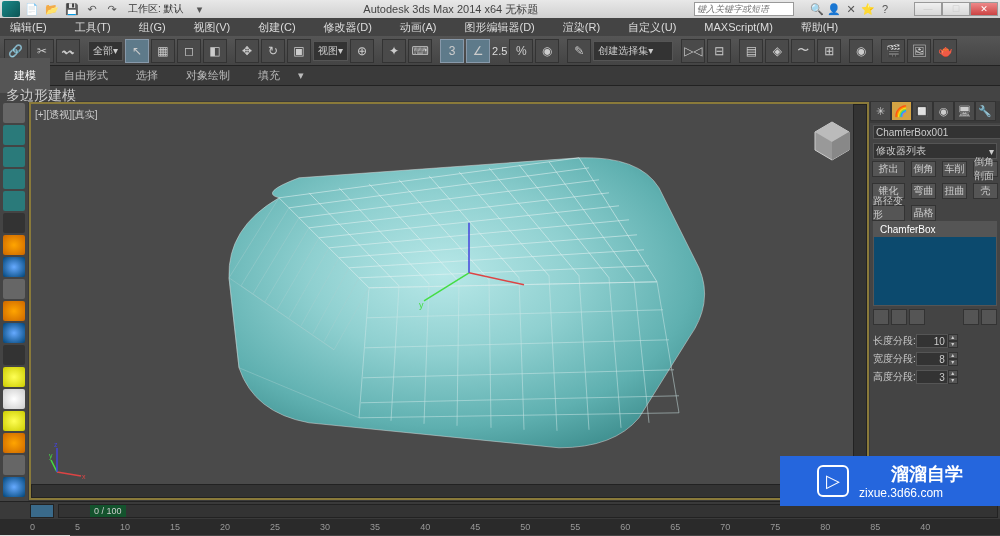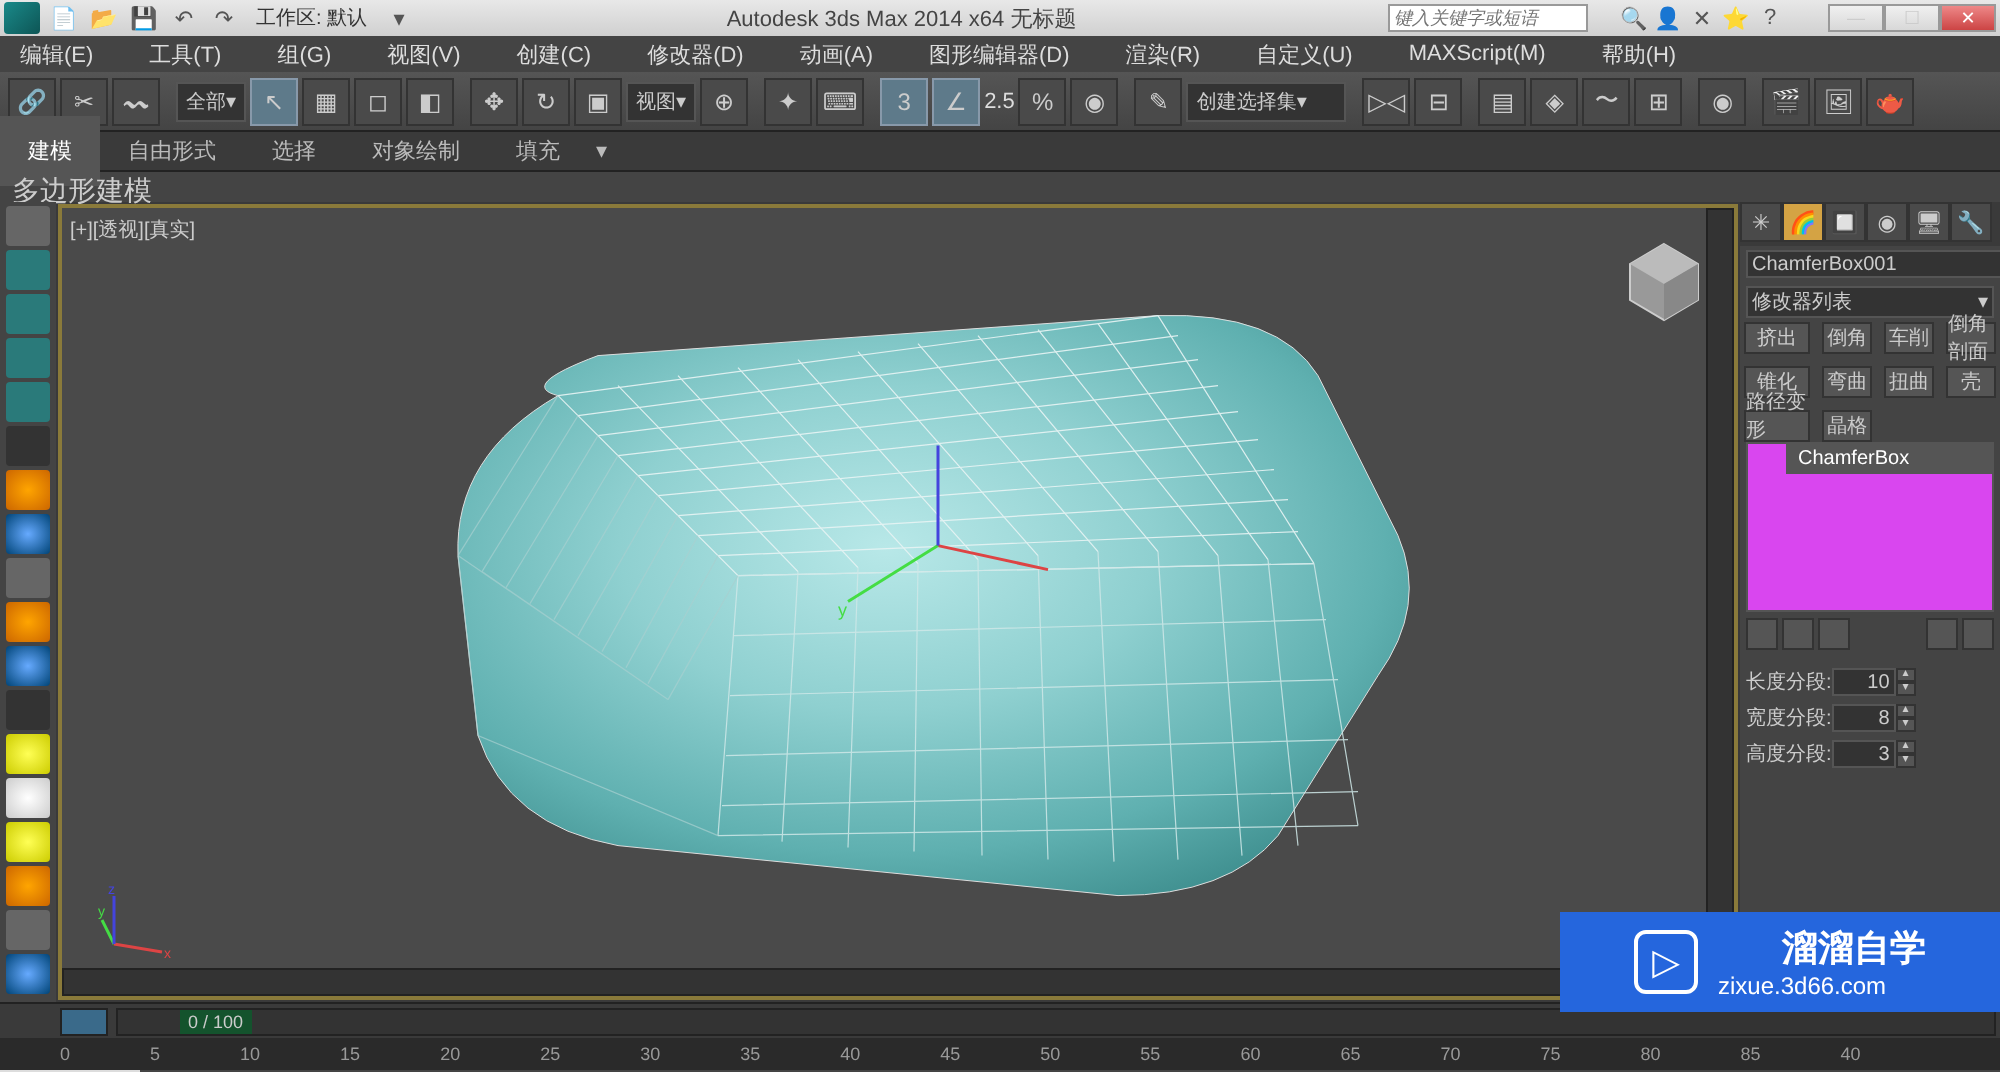--- a/index.html
+++ b/index.html
@@ -72,21 +72,21 @@
 
 .command-panel { width: 130px; background: #444; display: flex; flex-direction: column; }
 .cp-tabs { height: 22px; display: flex; background: #3a3a3a; }
 .cp-tab { width: 21px; height: 20px; border: 1px solid #333; display: flex; align-items: center; justify-content: center; font-size: 11px; background: #4a4a4a; }
 .cp-tab.active { background: #d4a344; }
 .cp-name-row { height: 18px; display: flex; align-items: center; padding: 0 3px; gap: 2px; }
 .cp-name-field { flex: 1; height: 14px; background: #333; border: 1px solid #555; font-size: 10px; color: #ccc; padding: 0 2px; }
 .cp-dropdown { height: 16px; margin: 2px 3px; background: #333; border: 1px solid #555; font-size: 10px; padding: 0 2px; display: flex; align-items: center; justify-content: space-between; }
 .cp-button-grid { display: grid; grid-template-columns: 1fr 1fr 1fr 1fr; gap: 6px; padding: 0 2px; }
 .cp-grid-btn { height: 16px; background: #555; border: 1px solid #333; font-size: 10px; display: flex; align-items: center; justify-content: center; color: #ccc; }
-.cp-stack { height: 85px; margin: 0 3px; background: #d946ef; border: 1px solid #555; padding-left: 19px; }
+.cp-stack { height: 85px; margin: 0 3px; background: #0c4a6e; border: 1px solid #555; }
 .cp-stack-item { padding: 2px 6px; font-size: 10px; background: #555; color: #fff; }
 .cp-stack-tools { height: 18px; margin: 2px 3px; display: flex; gap: 2px; align-items: center; }
 .cp-stack-tool { width: 16px; height: 16px; background: #555; border: 1px solid #333; }
 .cp-params { margin: 4px 3px; }
 .cp-param-row { display: flex; align-items: center; height: 18px; }
 .cp-param-label { font-size: 10px; color: #ccc; }
 .cp-spinner { display: flex; align-items: center; }
 .cp-spinner-field { width: 32px; height: 14px; background: #333; border: 1px solid #555; font-size: 10px; color: #ccc; text-align: right; padding-right: 2px; }
 .cp-spinner-btns { display: flex; flex-direction: column; }
 .cp-spinner-btn { width: 10px; height: 7px; background: #555; border: 1px solid #333; font-size: 6px; line-height: 5px; text-align: center; }

